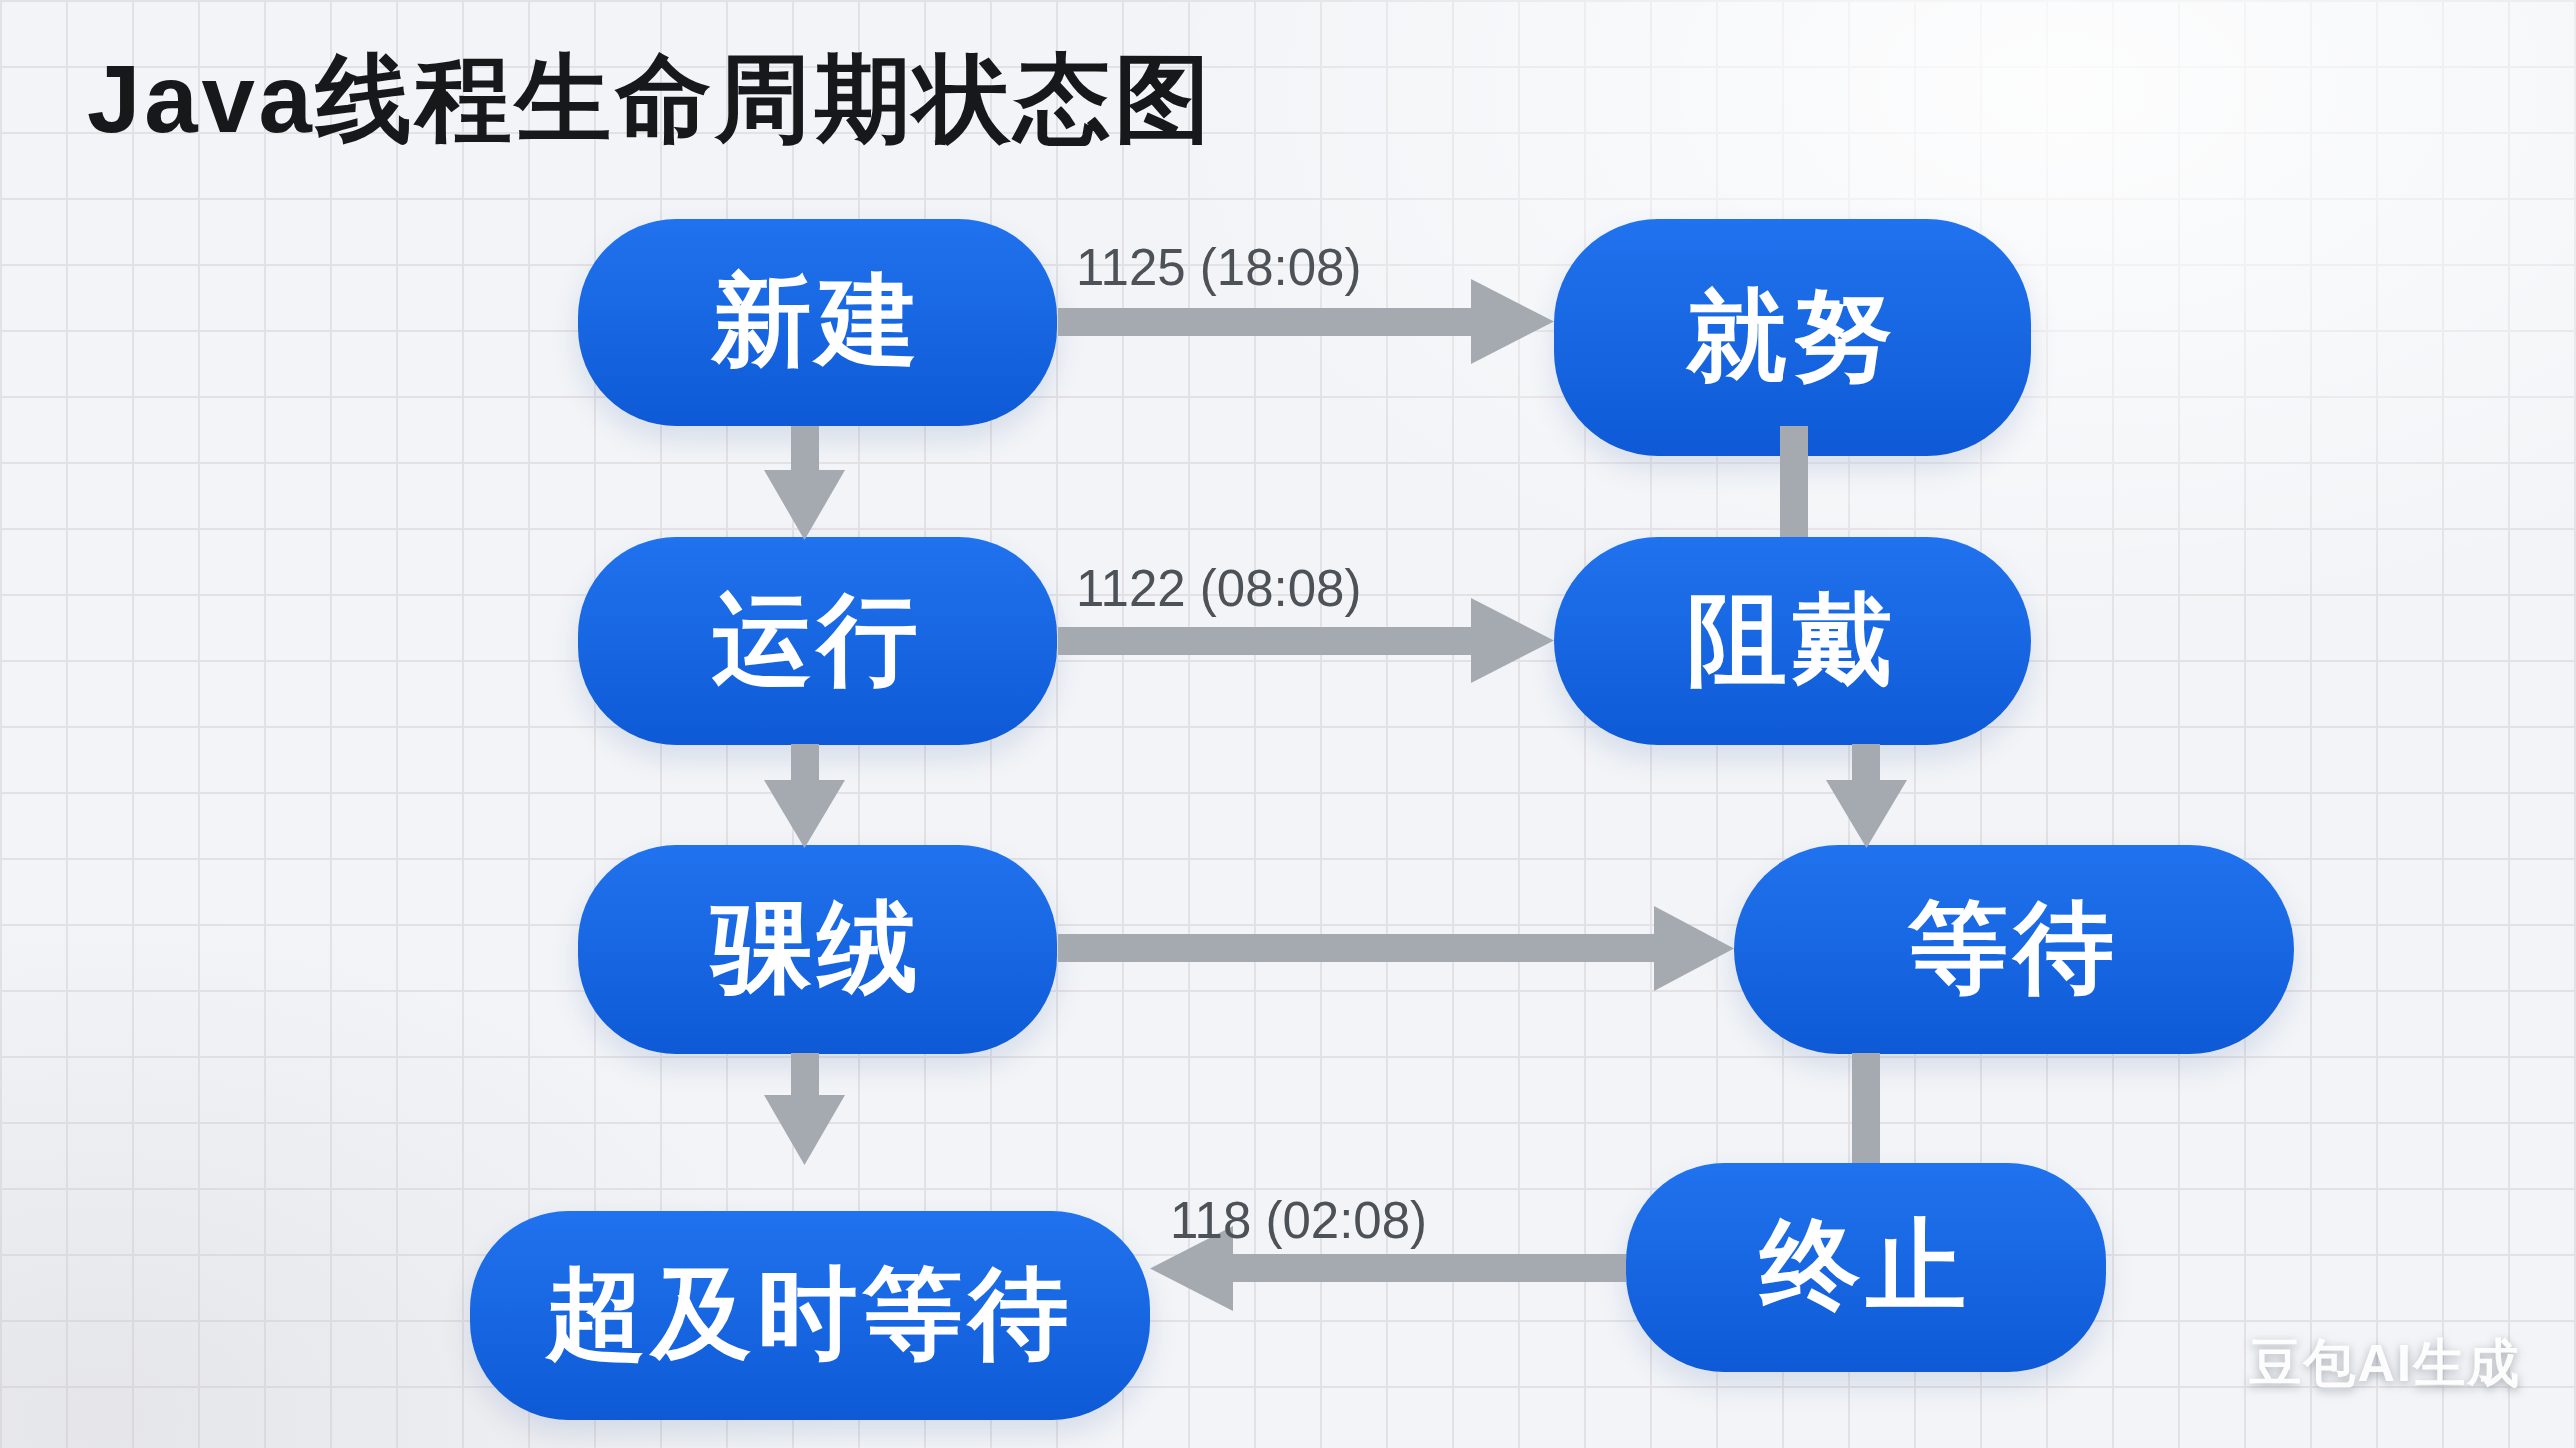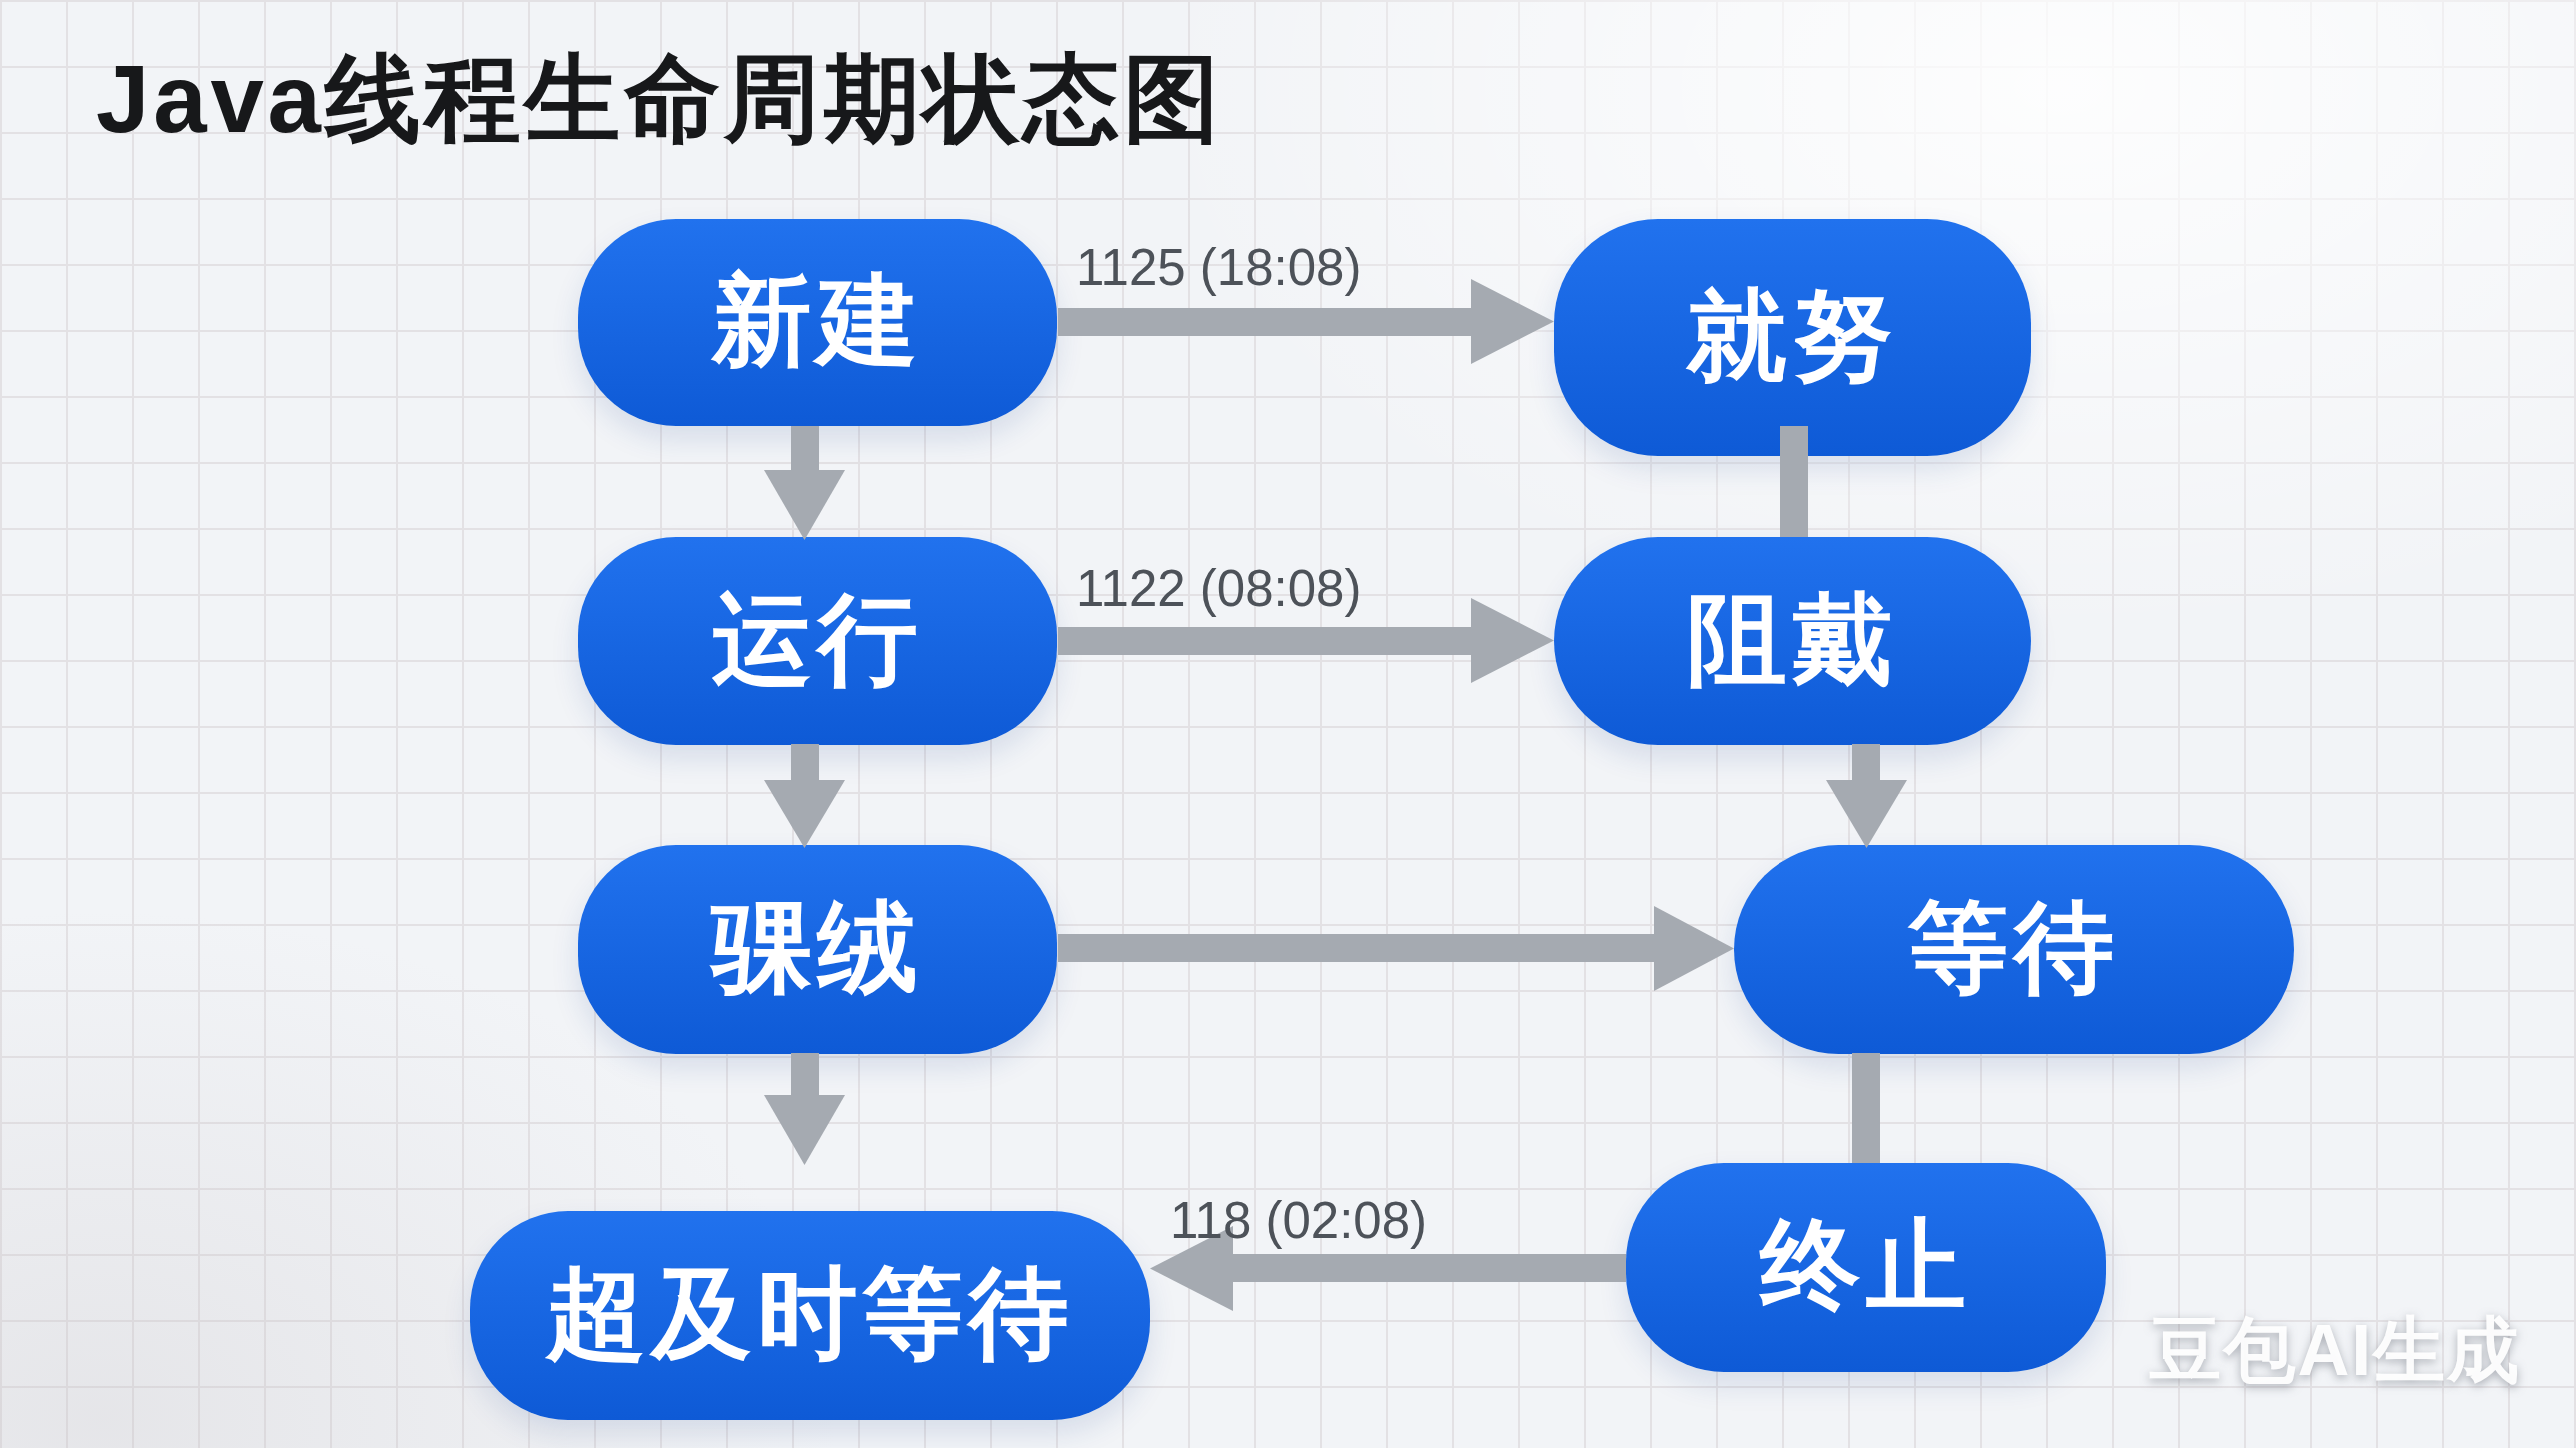--- a/index.html
+++ b/index.html
@@ -11,21 +11,21 @@
     position:relative;width:2576px;height:1448px;
     background-image:
       radial-gradient(1415px 849px at 80% 6%, rgba(255,255,255,.85), rgba(255,255,255,0) 65%),
       radial-gradient(1227px 849px at 4% 98%, rgba(196,192,196,.28), rgba(196,192,196,0) 60%),
       linear-gradient(to bottom, var(--grid_line,#e3e1e4) 1.9px, transparent 1.9px),
       linear-gradient(to right, var(--grid_line,#e3e1e4) 1.9px, transparent 1.9px);
     background-size:100% 100%,100% 100%,66px 66px,66px 66px;
     background-color:var(--background,#f2f4f7);
   }
   .title{
-    position:absolute;left:96px;top:36px;
+    position:absolute;left:87px;top:36px;
     font-size:96px;font-weight:800;letter-spacing:3.8px;
     color:var(--title,#17181a);white-space:nowrap;
   }
   .node{
     position:absolute;display:flex;align-items:center;justify-content:center;
     background:linear-gradient(180deg,var(--node_top,#2172ee),var(--node_bottom,#0e5ad6));
     border-radius:98px;color:#fff;font-weight:700;
     font-size:100px;letter-spacing:5.7px;white-space:nowrap;
     box-shadow:0 13.2px 28px rgba(30,70,150,.13);
   }
@@ -79,21 +79,21 @@
   #e8-shaft{left:1852px;top:744px;height:43px;}
   #e8-head{left:1826px;top:780px;width:81px;height:68px;}
   
   #e9-shaft{left:791px;top:1053px;height:47px;}
   #e9-head{left:764px;top:1095px;width:81px;height:70px;}
   
   #e10-shaft{left:1852px;top:1053px;height:110px;}
 
   .watermark{
     position:absolute;right:55px;bottom:49px;
-    font-size:72px;font-weight:700;letter-spacing:1.9px;
+    font-size:52px;font-weight:700;letter-spacing:1.9px;
     color:rgba(255,255,255,.94);
     text-shadow:0 2.8px 9.4px rgba(110,115,125,.55);
     white-space:nowrap;
   }
 </style>
 </head>
 <body>
 
 <div class="canvas">
 

